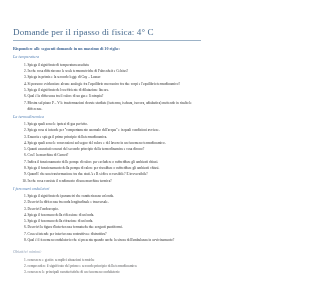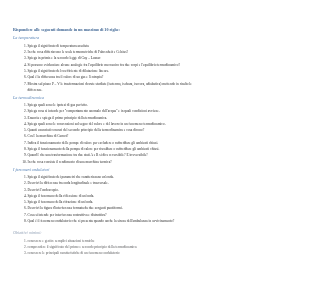--- a/index.html
+++ b/index.html
@@ -92,20 +92,21 @@
   }
   .wrap-item .txt {
     line-height: 6.2px;
   }
 </style>
 </head>
 <body>
 
 <div class="page">
 
+  <h1 class="doc-title">Domande per il ripasso di fisica: 4° C</h1>
 
   <p class="intro">Rispondere alle seguenti domande in un massimo di 10 righe:</p>
 
   <div class="section">
     <div class="section-heading">La temperatura</div>
     <ol class="qlist">
       <li>
           <span class="num">1.</span>
           <span class="txt">Spiega il significato di temperatura assoluta</span>
         </li>

